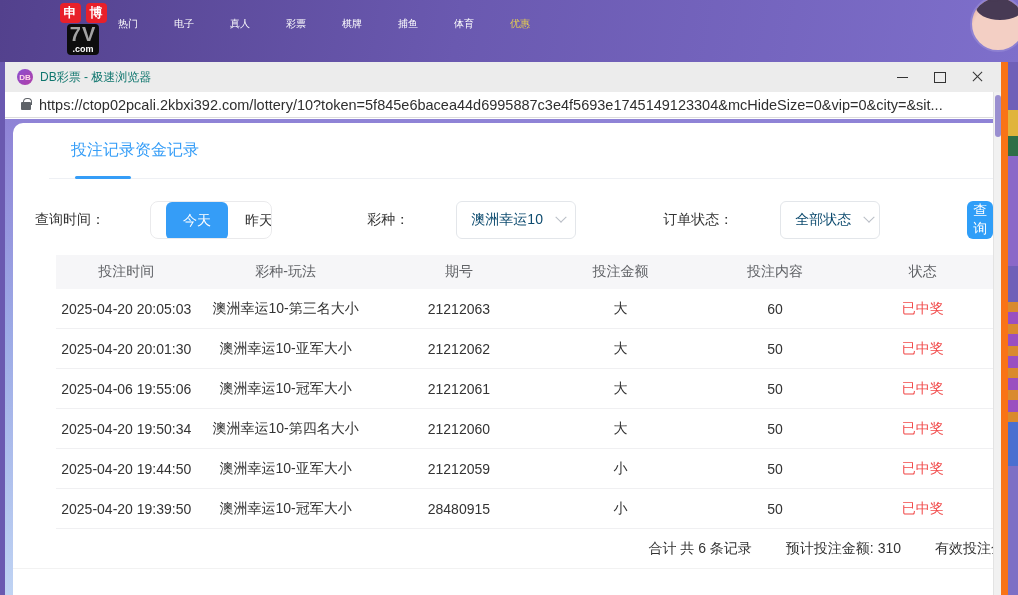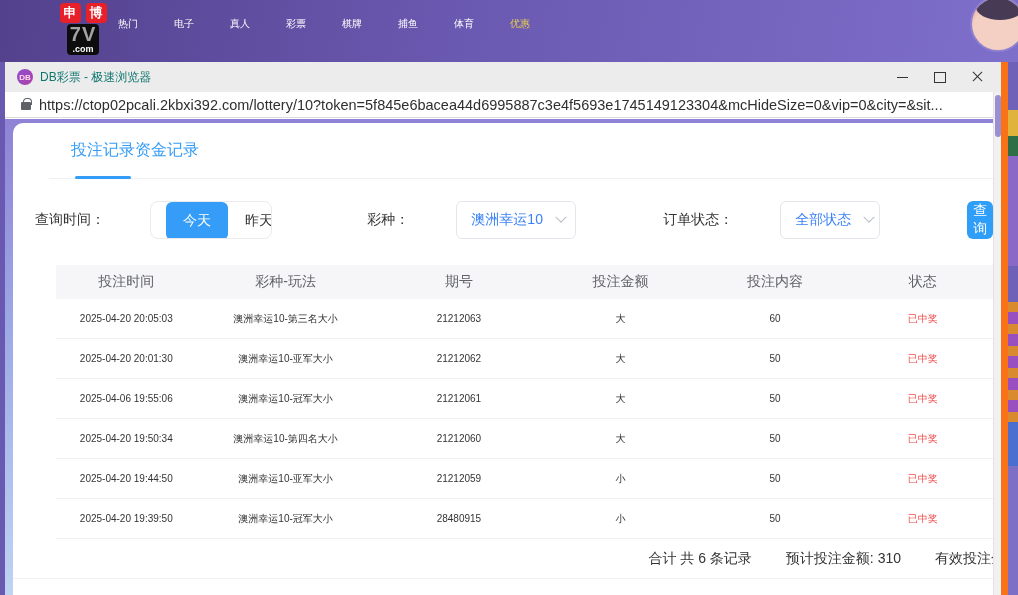--- a/index.html
+++ b/index.html
@@ -56,29 +56,29 @@
   .tab.accent { color:#359df7; }
   .tab-underline { position:absolute; left:50%; transform:translateX(-50%); bottom:0; width:56px; height:3px; border-radius:2px; background:#359df7; }
 
   .filters { display:flex; align-items:center; margin:22px 0 0 22px; height:38px; font-size:14px; color:#333;gap:43px; }
   .filter-label { white-space:nowrap; }
   .time-group { display:flex; align-items:flex-start; height:38px; border:1px solid #eaeaec; border-radius:8px; overflow:hidden; margin-left:2px; background:#fff;padding-left:15px; }
   .tg-btn { height:38px; border:none; background:transparent; font-size:14px; color:#333; padding:0 17px; cursor:pointer; font-family:inherit; white-space:nowrap; }
   .tg-btn.active { background:#359df7; color:#fff; border-radius:6px; }
   .tg-divider { width:1px; height:14px; background:#dcdcdc; }
   .select { display:flex; align-items:center; justify-content:space-between; height:38px; border:1px solid #e3e6ea; border-radius:6px; padding:0 10px 0 14px; cursor:pointer; background:#fff; }
-  .select-value { font-size:14px; color:#3b82f6; white-space:nowrap; }
+  .select-value { font-size:14px; color:#0c4a6e; white-space:nowrap; }
   .chevron-down { width:8px; height:8px; border-right:1.5px solid #b9bec6; border-bottom:1.5px solid #b9bec6; transform:rotate(45deg) translate(-2px,-2px); margin-left:14px; flex:none; }
   .search-btn { height:38px; width:74px; background:#2f9ef8; color:#fff; border:none; border-radius:6px; font-size:14px; cursor:pointer; font-family:inherit; }
 
-  .table { margin-top:26px;padding-left:43px; }
+  .table { margin-top:16px;padding-left:43px; }
   .thead { display:flex; height:34px; align-items:center; background:#f6f6f8; }
   .th { font-size:14px; color:#606266; text-align:center; }
   .tr { display:flex; height:40px; align-items:center; border-bottom:1px solid #f0f0f2; }
-  .td { font-size:10px; color:#333; text-align:center; white-space:nowrap; }
+  .td { font-size:14px; color:#333; text-align:center; white-space:nowrap; }
   .td.status { color:#f24a4a; }
   .col0{width:15%;} .col1{width:19%;} .col2{width:18%;} .col3{width:16.5%;} .col4{width:16.5%;} .col5{width:15%;}
 
   .summary { display:flex; justify-content:flex-end; align-items:center; gap:34px; height:40px; font-size:14px; color:#333; margin-right:-26px; white-space:nowrap; border-bottom:1px solid #f2f2f2; }
 
   
   .scrollbar { position:absolute; right:0; top:30px; width:8px; bottom:0; background:#f1f1f1; border-left:1px solid #e3e3e3; }
   .scroll-thumb { position:absolute; left:1px; top:3px; width:6px; height:42px; border-radius:3px; background:#9a8fd0; }
 </style>
 </head>

